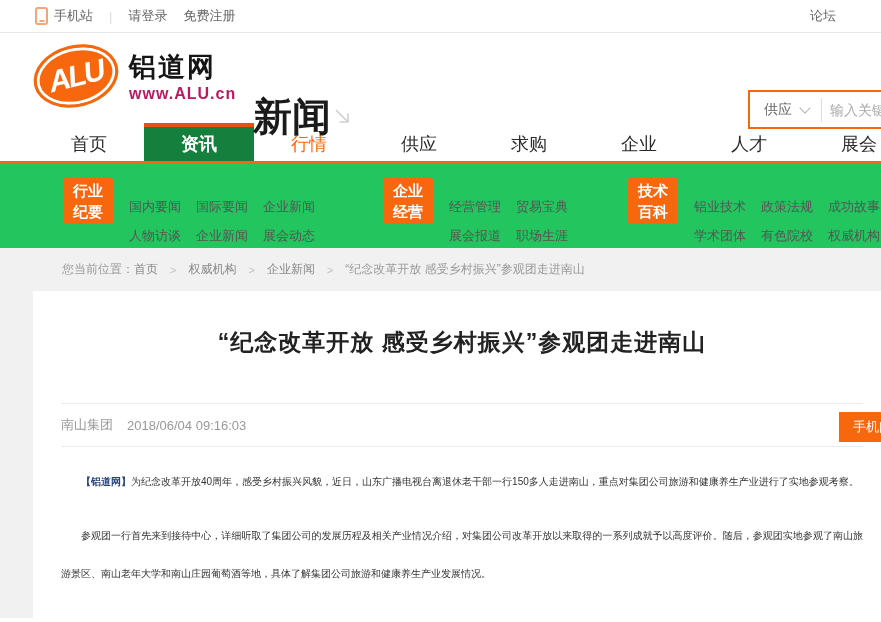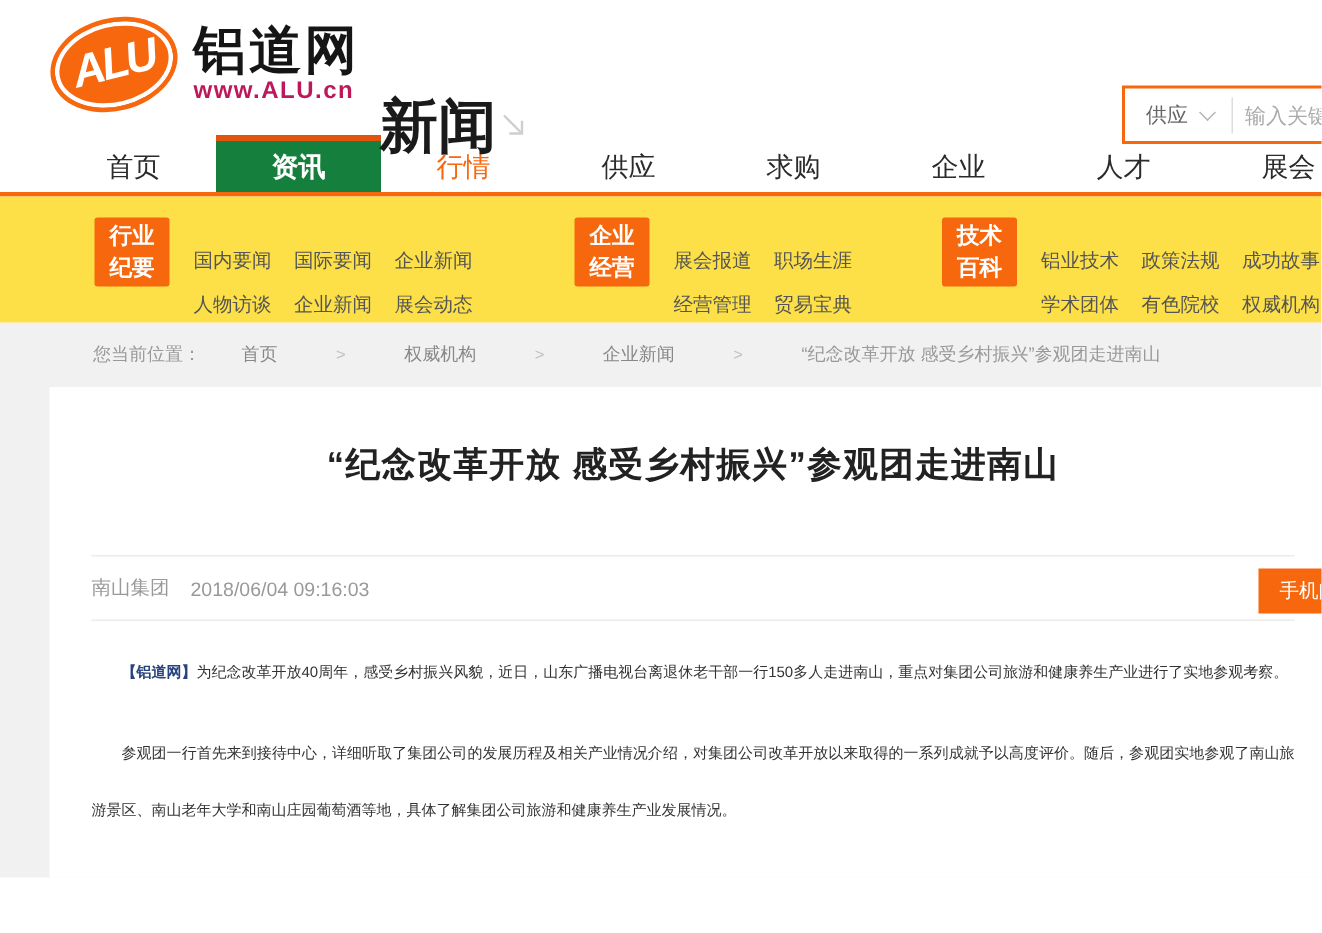--- a/index.html
+++ b/index.html
@@ -19,21 +19,21 @@
   .topbar .spacer { flex:1; }
 
   
   .header { position:relative; height:90px; }
   .logo-wrap { position:absolute; left:33px; top:12px; display:flex; align-items:center; cursor:pointer; }
   .logo-mark { width:86px; height:62px; background:#f7670e; border-radius:50%;
     transform:rotate(-14deg); display:flex; align-items:center; justify-content:center;
     color:#fff; font-style:italic; font-weight:bold; font-size:30px; letter-spacing:-2px;
     border:3px solid #f7670e; box-shadow:inset 0 0 0 3px #fff; }
   .logo-text { margin-left:10px; }
-  .site-name { font-size:35px; font-weight:bold; color:#151515; letter-spacing:2px; line-height:36px; }
+  .site-name { font-size:27px; font-weight:bold; color:#151515; letter-spacing:2px; line-height:36px; }
   .site-url { font-size:16px; font-weight:bold; color:#be185d; letter-spacing:1px; }
   .section-title { position:absolute; left:253px; top:57px; font-size:39px; font-weight:bold; color:#1a1a1a; }
   .section-arrow { position:absolute; left:333px; top:74px; }
 
   .search-box { position:absolute; left:748px; top:57px; width:260px; height:39px;
     border:2px solid #f7670e; display:flex; align-items:center; background:#fff; }
   .search-cat { display:flex; align-items:center; padding:0 12px 0 14px; font-size:14px;
     color:#666; cursor:pointer; }
   .chev { width:8px; height:8px; border-right:1px solid #b5b5b5; border-bottom:1px solid #b5b5b5;
     transform:rotate(45deg); margin-left:9px; margin-top:-4px; }
@@ -43,34 +43,34 @@
   .search-input::placeholder { color:#aaa; }
 
   
   .nav { display:flex; padding-left:34px; border-bottom:3px solid #f7670e; height:41px; }
   .nav-item { width:110px; text-align:center; font-size:18px; color:#2b2b2b;
     border-top:4px solid transparent; line-height:34px; cursor:pointer; flex:0 0 auto; }
   .nav-item.active { background:#15803d; color:#fff; border-top-color:#e1530e; font-weight:bold; }
   .nav-item.hot { color:#f7670e; }
 
   
-  .subnav { position:relative; height:84px; background:#fde047; }
+  .subnav { position:relative; height:84px; background:#22c55e; }
   .subnav-group { position:absolute; top:14px; display:flex; }
   .g1 { left:63px; } .g2 { left:383px; } .g3 { left:628px; }
   .subnav-box { width:50px; height:46px; background:#f7670e; border-radius:2px; color:#fff;
     font-size:15px; font-weight:bold; text-align:center; line-height:21px; padding-top:2px;
     cursor:pointer; flex:0 0 auto; }
   .subnav-links { margin-left:16px; }
   .subnav-row { display:flex; font-size:13px; color:#555; line-height:22px; margin-top:18px; }
   .subnav-row span { margin-right:15px; cursor:pointer; white-space:nowrap; }
   .subnav-row + .subnav-row { margin-top:7px; }
 
   
   .crumb-band { height:43px; background:#f1f1f1; display:flex; align-items:center;
-    padding-left:62px; font-size:12px; color:#999; white-space:nowrap;gap:27px; }
+    padding-left:62px; font-size:12px; color:#999; white-space:nowrap; }
   .crumb-link { color:#888; cursor:pointer; }
   .crumb-sep { color:#c2c2c2; margin:0 12px; font-size:11px; }
 
   
   .main-band { height:327px; background:#f1f1f1; }
   .article-card { margin-left:33px; width:860px; height:327px; background:#fff;
     padding:36px 30px 0 28px; }
   .article-title { text-align:center; font-size:23px; font-weight:bold; color:#222;
     letter-spacing:1px; }
   .meta-row { margin-top:45px; border-top:1px solid #ebebeb; border-bottom:1px solid #ebebeb;
@@ -81,20 +81,29 @@
   .article-body { margin-top:5px; }
   .article-body p { font-size:10px; color:#333; line-height:38px; text-indent:2em;
     margin-top:16px; width:802px; text-align:justify; }
   .brand-tag { font-weight:bold; color:#28447c; }
 </style>
 </head>
 <body>
 
 <div class="page">
 
+  <div class="topbar">
+    <span class="phone-icon"></span>
+    <span class="item">手机站</span>
+    <span class="sep">|</span>
+    <span class="item">请登录</span>
+    <span class="item">免费注册</span>
+    <span class="spacer"></span>
+    <span class="item" style="margin-right:0">论坛</span>
+  </div>
 
   <div class="header">
     <div class="logo-wrap">
       <div class="logo-mark">ALU</div>
       <div class="logo-text">
         <div class="site-name">铝道网</div>
         <div class="site-url">www.ALU.cn</div>
       </div>
     </div>
     <div class="section-title">新闻</div>
@@ -146,26 +155,26 @@
         </div>
       </div>
     </div>
     <div class="subnav-group g2">
       <div class="subnav-box">
         <div>企业</div>
         <div>经营</div>
       </div>
       <div class="subnav-links">
         <div class="subnav-row">
+          <span>经营管理</span>
+          <span>贸易宝典</span>
+        </div>
+        <div class="subnav-row">
           <span>展会报道</span>
           <span>职场生涯</span>
-        </div>
-        <div class="subnav-row">
-          <span>经营管理</span>
-          <span>贸易宝典</span>
         </div>
       </div>
     </div>
     <div class="subnav-group g3">
       <div class="subnav-box">
         <div>技术</div>
         <div>百科</div>
       </div>
       <div class="subnav-links">
         <div class="subnav-row">

